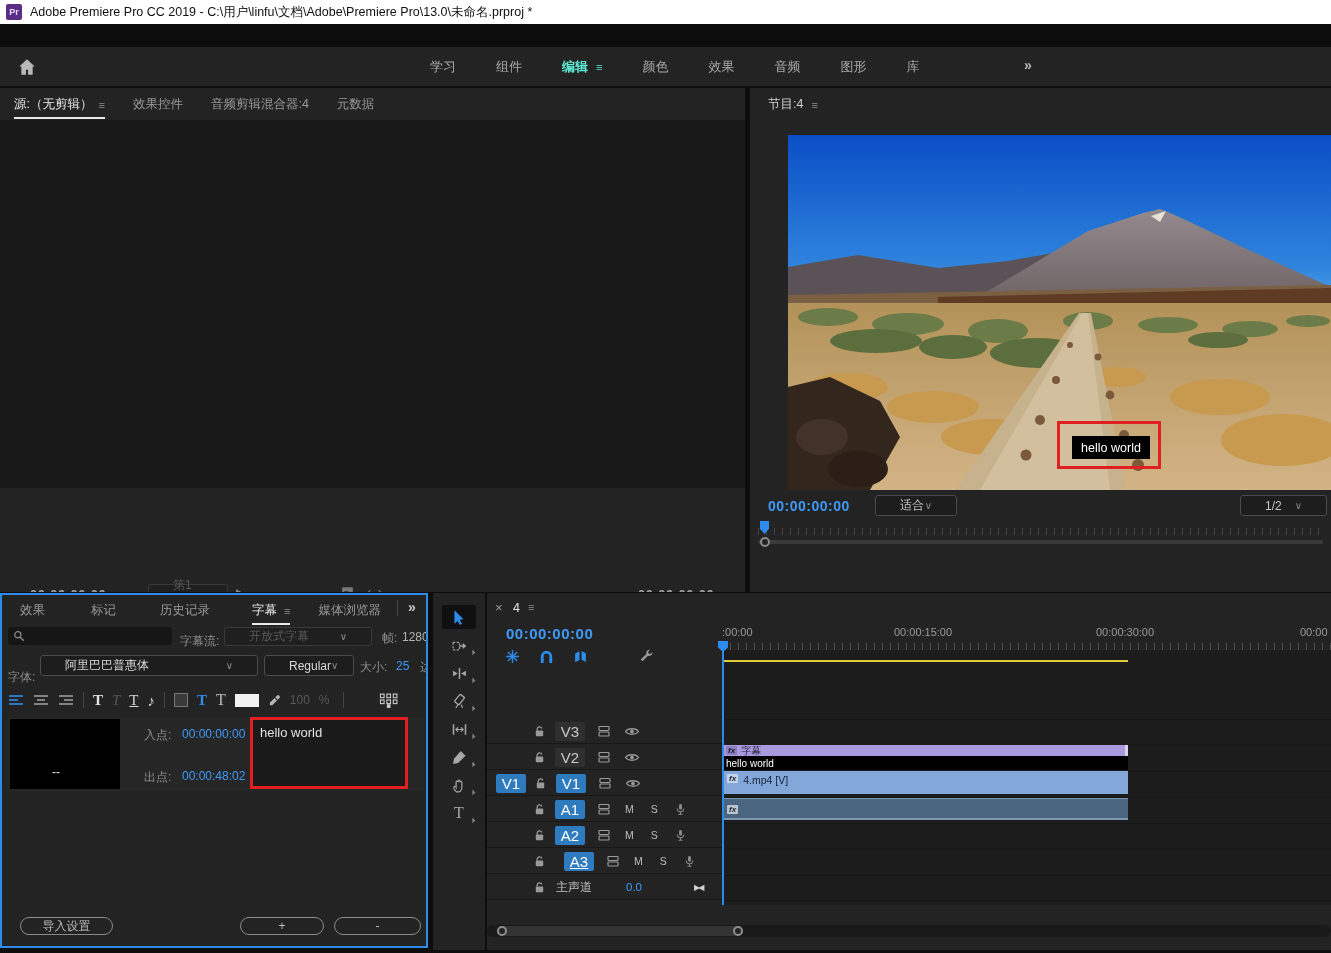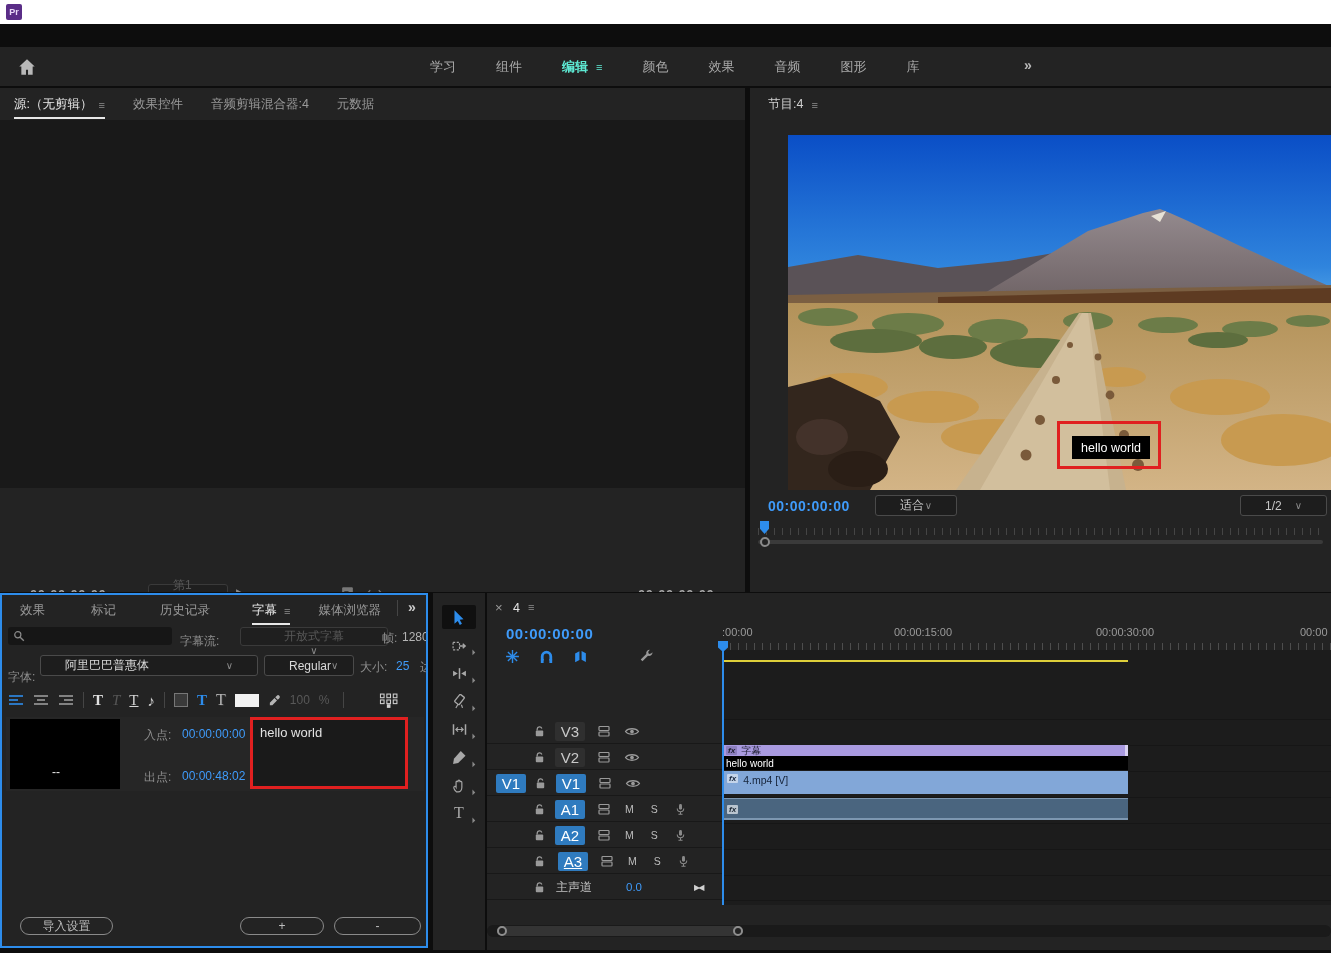--- a/index.html
+++ b/index.html
@@ -120,20 +120,21 @@
     <symbol id="i-arrows" viewBox="0 0 16 10">
         <path d="M1 5h14M4 2L1 5l3 3M12 2l3 3-3 3" fill="none" stroke="currentColor" stroke-width="1.2"></path>
       </symbol>
   </defs>
 </svg>
 
 <div id="app">
 
   <div class="p" style="left:0;top:0;width:1331px;height:24px;background:#ffffff;display:flex;align-items:center;padding-left:6px;gap:8px;">
     <div style="width:16px;height:16px;background:#5a2d87;color:#e9d9f7;font-size:9px;font-weight:bold;display:flex;align-items:center;justify-content:center;border-radius:2px;">Pr</div>
+    <div style="color:#111;font-size:12.5px;">Adobe Premiere Pro CC 2019 - C:\用户\linfu\文档\Adobe\Premiere Pro\13.0\未命名.prproj *</div>
   </div>
 
 
   <div class="p" style="left:0;top:47px;width:1331px;height:39px;background:#232323;display:flex;align-items:center;">
     <span style="margin-left:18px;color:#b8b8b8;">
         <svg class="ic" width="18" height="18" viewBox="0 0 14 14">
           <use href="#i-home"></use>
         </svg>
       </span>
     <div class="p" style="left:430px;top:0;height:39px;display:flex;align-items:center;gap:40px;font-size:13px;color:#a8a8a8;">
@@ -287,21 +288,21 @@
     </div>
     <div class="p sep" style="left:395px;top:5px;"></div>
     <span class="p" style="left:406px;top:4px;color:#c9c9c9;font-size:14px;font-weight:bold;">»</span>
 
     <div class="p" style="left:6px;top:32px;width:164px;height:18px;background:#161616;border-radius:3px;display:flex;align-items:center;padding:0 5px;color:#8a8a8a;">
       <svg class="ic" width="12" height="12" viewBox="0 0 14 14">
           <use href="#i-search"></use>
         </svg>
     </div>
     <span class="p t-dim" style="left:178px;top:38px;text-align:right;">字幕流:</span>
-    <div class="dd disabled p" style="left:238px;top:32px;width:148px;height:19px;flex-direction:column;">
+    <div class="dd disabled p" style="left:222px;top:32px;width:148px;height:19px;">
       <span>开放式字幕</span>
         <span class="chev">∨</span>
     </div>
     <span class="p t-dim" style="left:380px;top:35px;">帧:</span>
     <span class="p" style="left:400px;top:35px;width:24px;overflow:hidden;color:#b5b5b5;">1280</span>
 
     <span class="p t-dim" style="left:6px;top:74px;">字体:</span>
     <div class="dd p" style="left:38px;top:60px;width:218px;height:21px;color:#dadada;">
       <span>阿里巴巴普惠体</span>
         <span class="chev">∨</span>
@@ -587,21 +588,21 @@
             <use href="#i-mic"></use>
           </svg>
         </span>
     </div>
     <div class="trow" style="top:256px;">
       <span style="margin-left:46px;color:#9a9a9a;">
           <svg class="ic" width="13" height="13" viewBox="0 0 14 14">
             <use href="#i-lock"></use>
           </svg>
         </span>
-      <span class="tbadge on" style="margin-left:12px;text-decoration:underline;">A3</span>
+      <span class="tbadge on" style="margin-left:18px;text-decoration:underline;">A3</span>
       <span style="margin-left:12px;color:#9a9a9a;">
           <svg class="ic" width="14" height="14" viewBox="0 0 14 14">
             <use href="#i-sync"></use>
           </svg>
         </span>
       <span style="margin-left:14px;color:#bdbdbd;font-size:10.5px;">M</span>
       <span style="margin-left:17px;color:#bdbdbd;font-size:10.5px;">S</span>
       <span style="margin-left:16px;color:#8a8a8a;">
           <svg class="ic" width="13" height="13" viewBox="0 0 14 14">
             <use href="#i-mic"></use>

